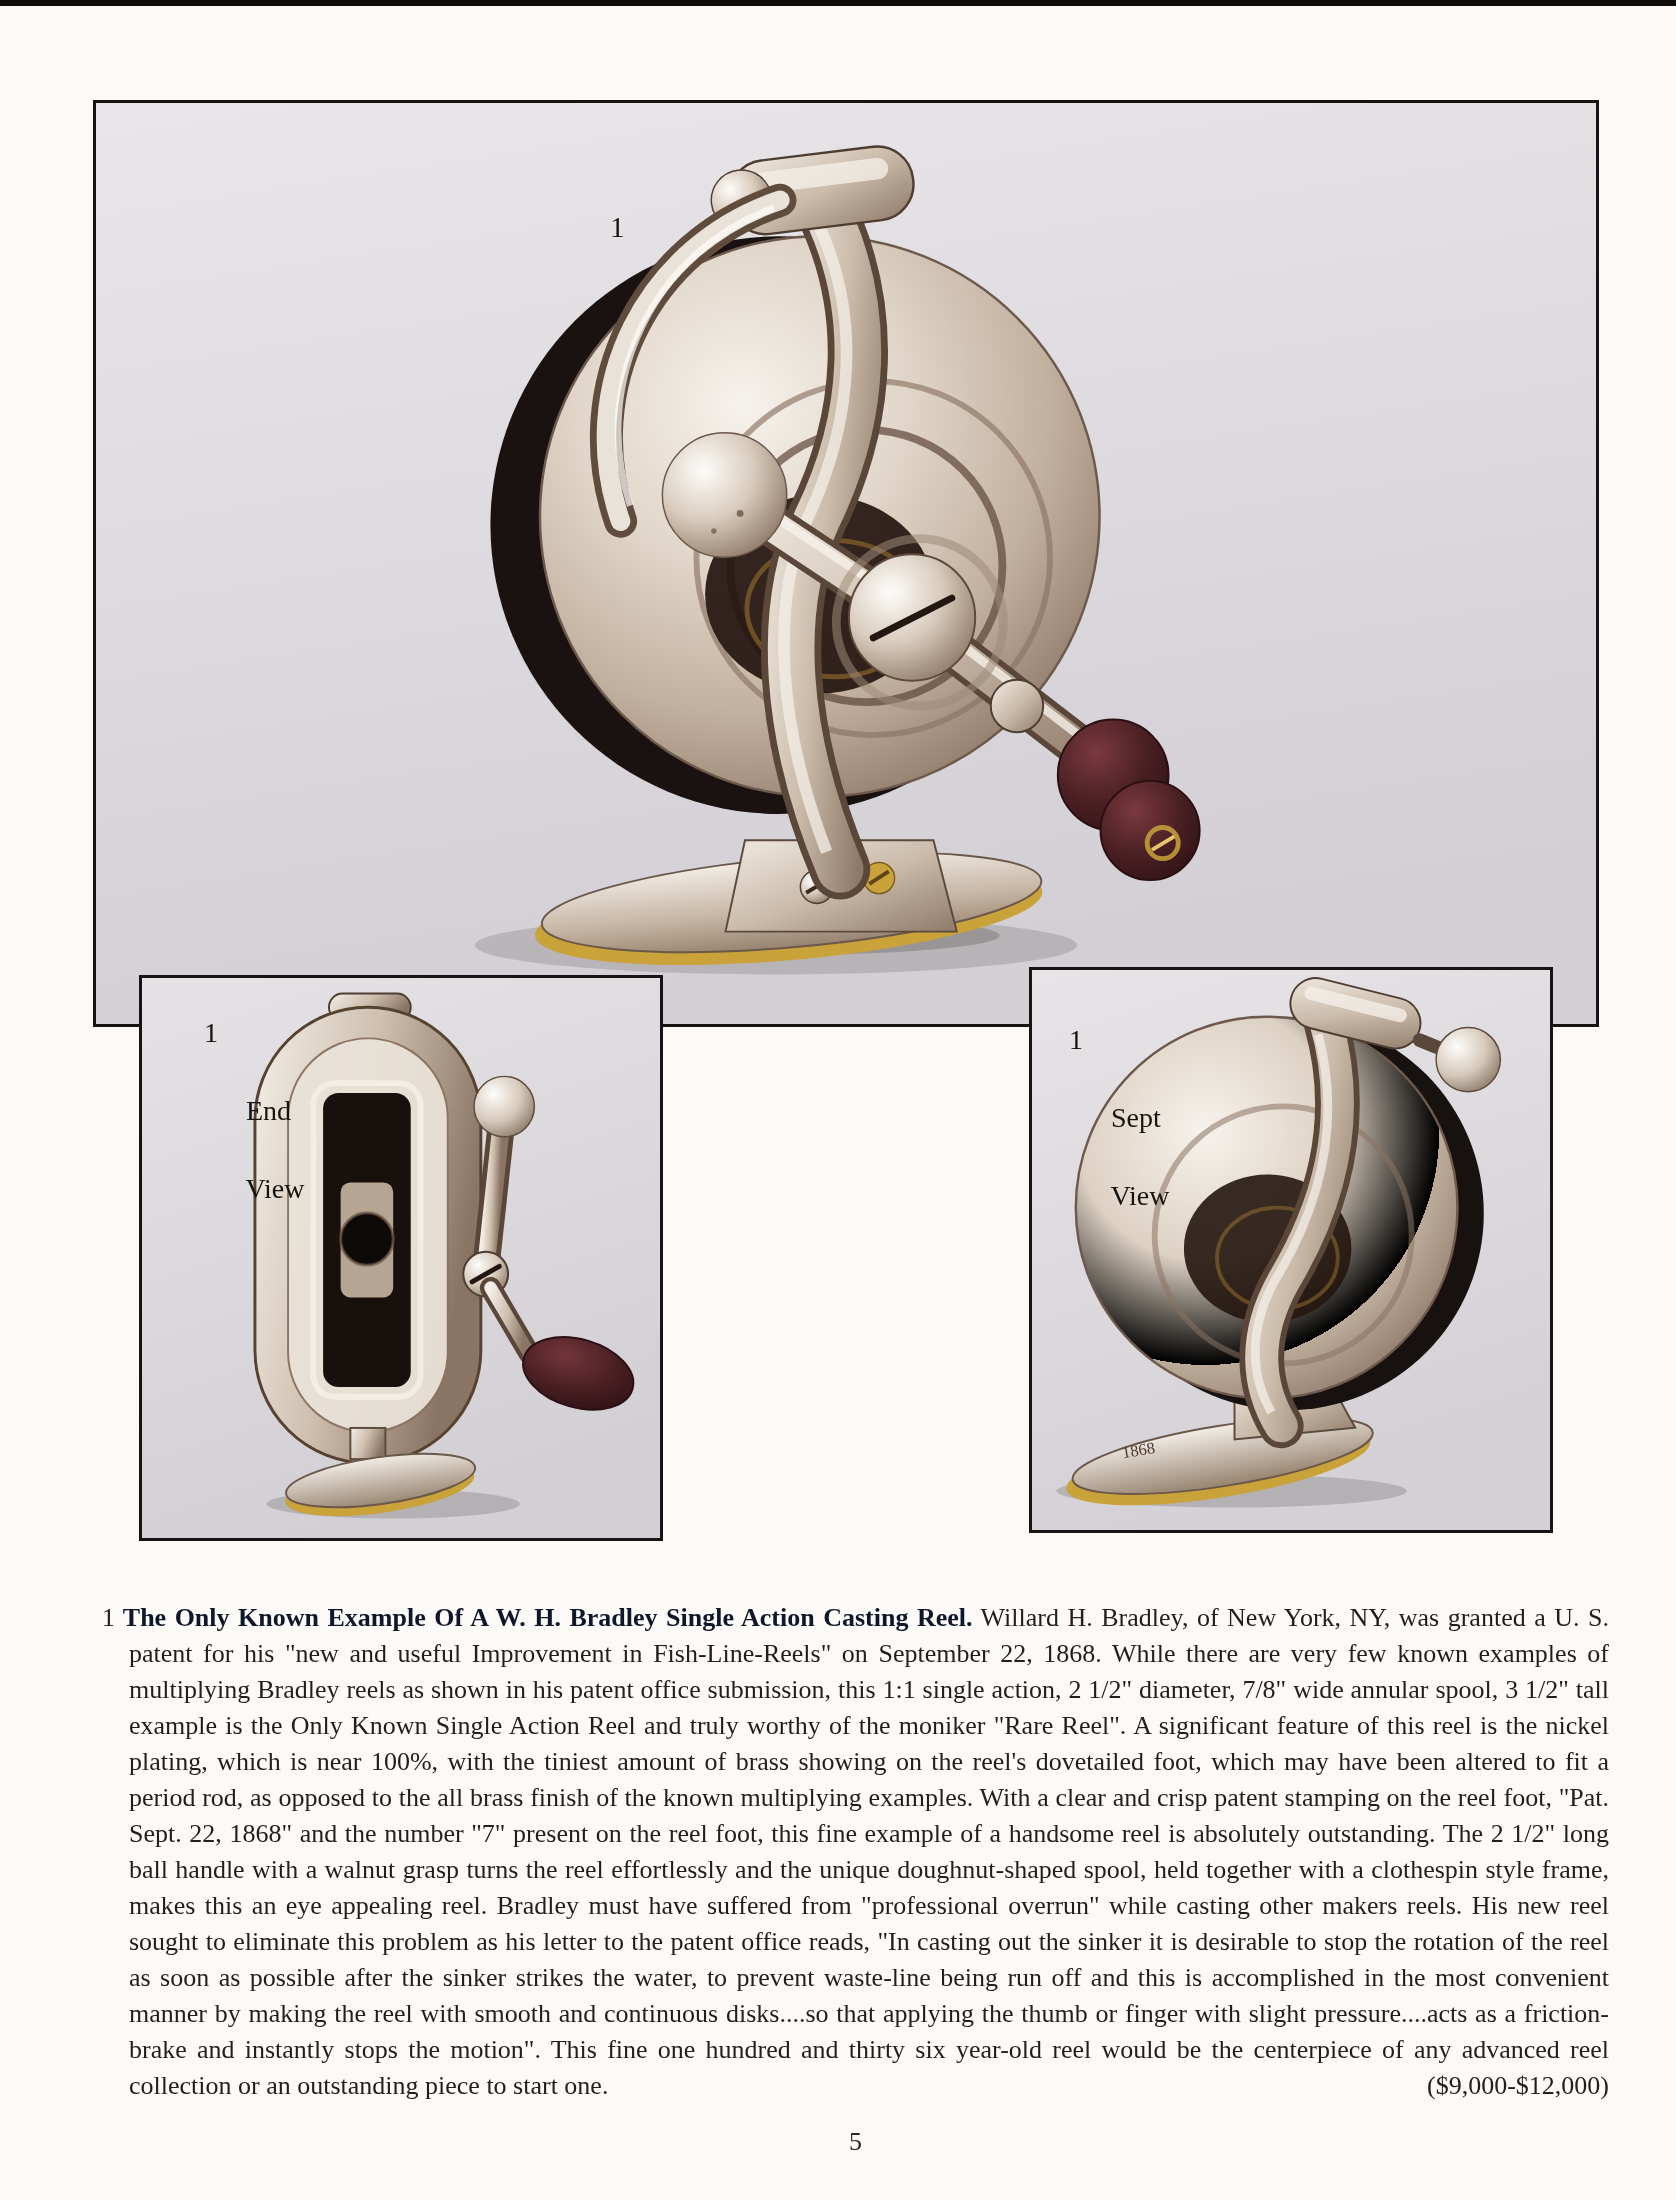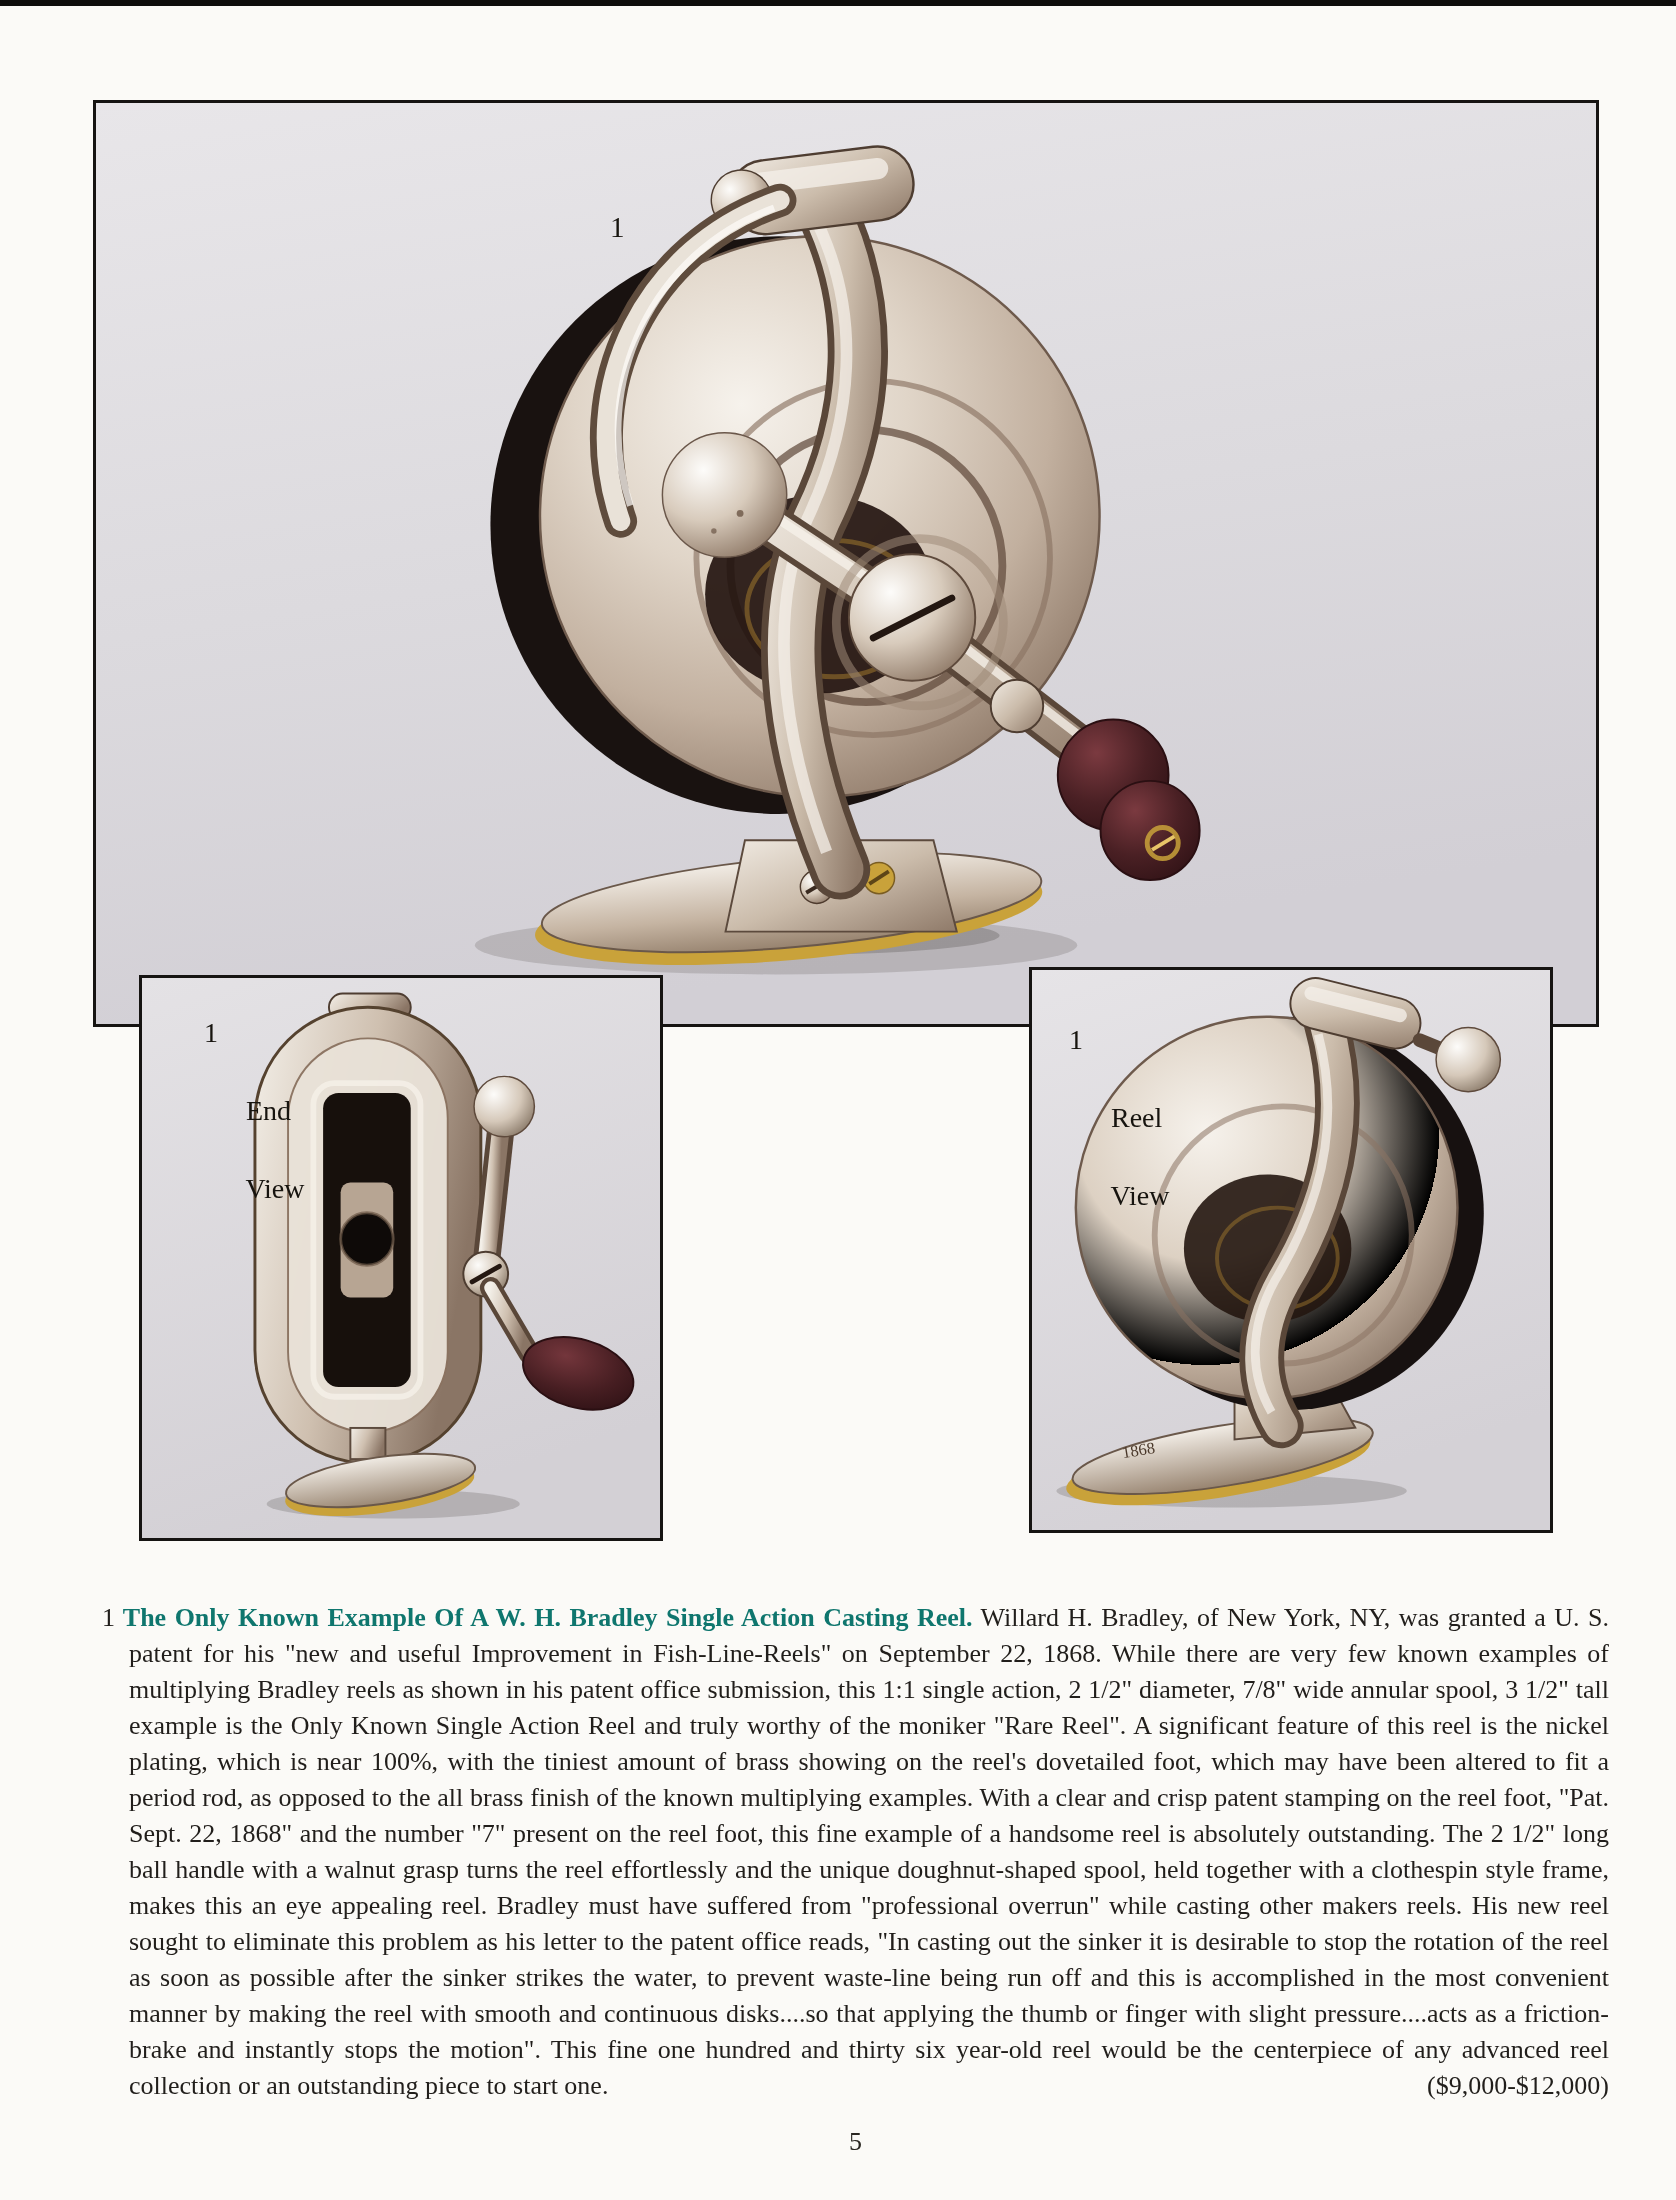--- a/index.html
+++ b/index.html
@@ -39,21 +39,21 @@
     font-size:26px;line-height:36px;
     text-align:justify;
     color:#211e1b;
   }
   .description p{
     margin:0;
     padding-left:27px;
     text-indent:-27px;
   }
   .lot-number{margin-right:7.8px;}
-  .lot-heading{font-weight:700;color:#0f766e;}
+  .lot-heading{font-weight:700;color:#0f172a;}
   .price{float:right;padding-left:29px;}
   .page-number{
     position:absolute;
     left:102px;top:2127px;width:1507px;
     text-align:center;
     font-size:26px;color:#2a2722;
   }
 </style>
 </head>
 <body>
@@ -272,21 +272,21 @@
       <path d="M 294,66 C 320,165 290,252 250,318 C 220,372 226,420 246,454" fill="none" stroke="#f4efe8" stroke-width="9" opacity="0.75"></path>
 
       <g transform="rotate(14 330 45)">
         <rect x="264" y="18" width="136" height="52" rx="26" fill="url(#bSilver)" stroke="#4e3d31" stroke-width="2"></rect>
         <rect x="276" y="28" width="108" height="14" rx="7" fill="#f4efe8" opacity="0.8"></rect>
       </g>
       <path d="M 398,72 L 430,85" stroke="#5a4739" stroke-width="14" stroke-linecap="round" fill="none"></path>
       <circle cx="448" cy="92" r="33" fill="url(#bBall)" stroke="#5e4a3c" stroke-width="1.5"></circle>
     </svg>
     <div class="photo-label label-back"><span>1</span><br>
-      <span>Reel</span><br>
+      <span>Sept</span><br>
       <span>View</span>
     </div>
   </div>
 
   <div class="description">
     <p><span class="lot-number">1</span><span class="lot-heading">The Only Known Example Of A W. H. Bradley Single Action Casting Reel.</span> <span class="lot-body">Willard H. Bradley, of New York, NY, was granted a U. S. patent for his "new and useful Improvement in Fish-Line-Reels" on September 22, 1868.  While there are very few known examples of multiplying Bradley reels as shown in his patent office submission, this 1:1 single action, 2 1/2" diameter, 7/8" wide annular spool, 3 1/2" tall example is the Only Known Single Action Reel and truly worthy of the moniker "Rare Reel".  A significant feature of this reel is the nickel plating, which is near 100%, with the tiniest amount of brass showing on the reel's dovetailed foot, which may have been altered to fit a period rod, as opposed to the all brass finish of the known multiplying examples.  With a clear and crisp patent stamping on the reel foot, "Pat. Sept. 22, 1868" and the number "7" present on the reel foot, this fine example of a handsome reel is absolutely outstanding.  The 2 1/2" long ball handle with a walnut grasp turns the reel effortlessly and the unique doughnut-shaped spool, held together with a clothespin style frame, makes this an eye appealing reel.  Bradley must have suffered from "professional overrun" while casting other makers reels.  His new reel sought to eliminate this problem as his letter to the patent office reads, "In casting out the sinker it is desirable to stop the rotation of the reel as soon as possible after the sinker strikes the water, to prevent waste-line being run off and this is accomplished in the most convenient manner by making the reel with smooth and continuous disks....so that applying the thumb or finger with slight pressure....acts as a friction-brake and instantly stops the motion".  This fine one hundred and thirty six year-old reel would be the centerpiece of any advanced reel collection or an outstanding piece to start one.</span> <span class="price">($9,000-$12,000)</span></p>
   </div>
 
   <div class="page-number">5</div>
 

